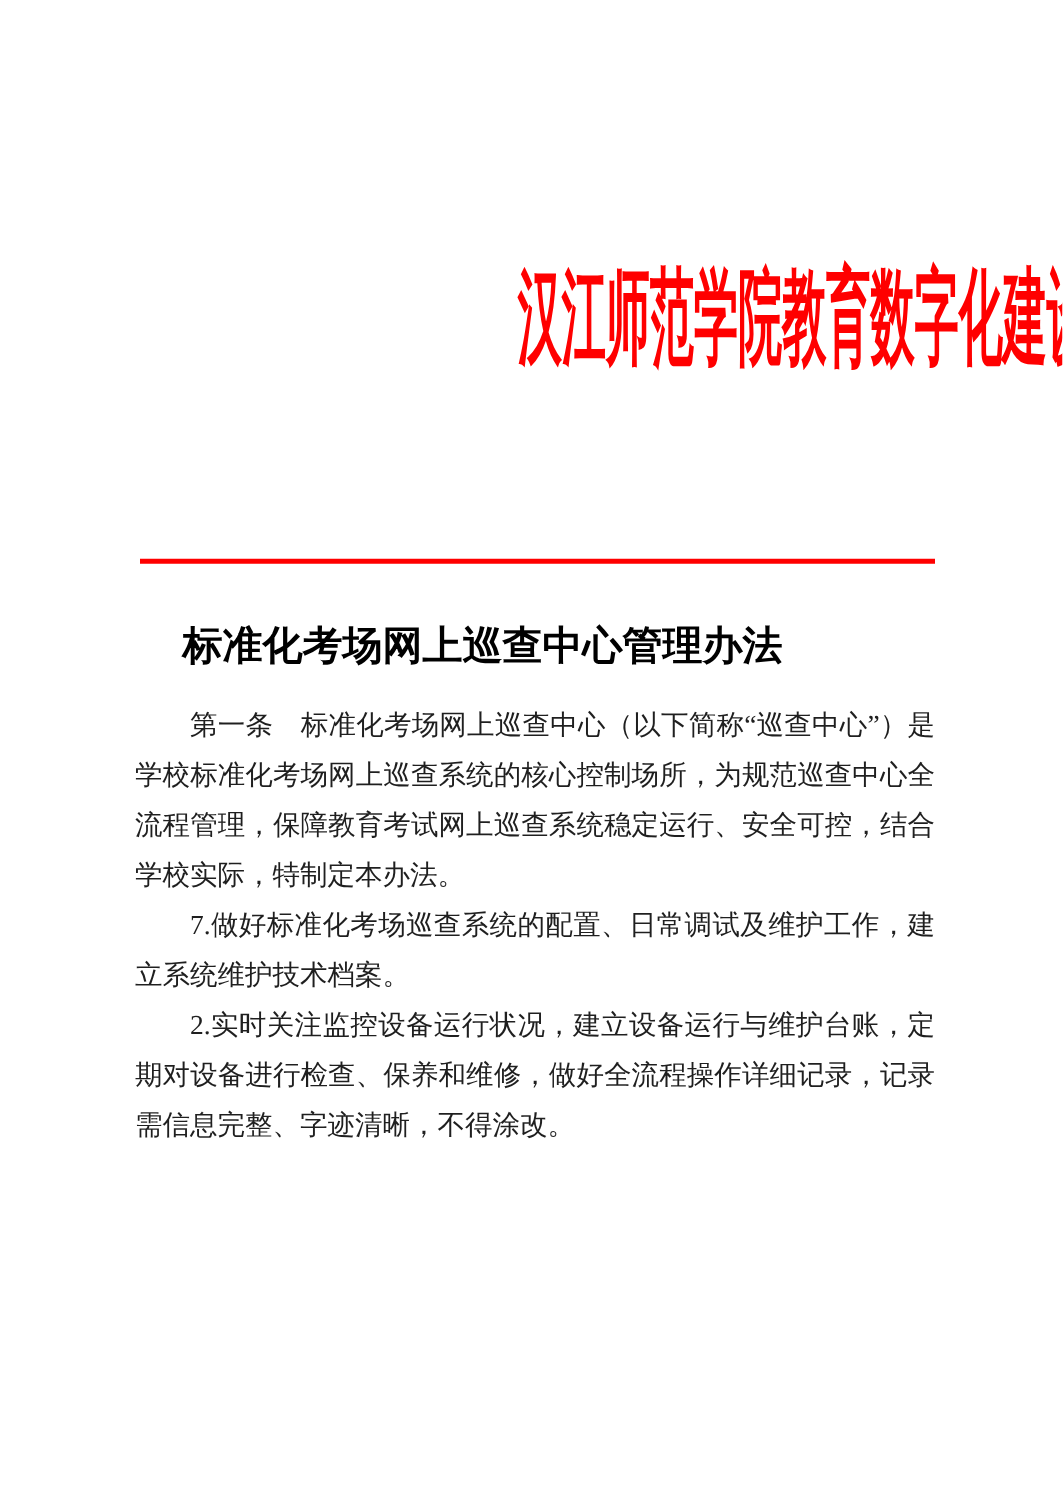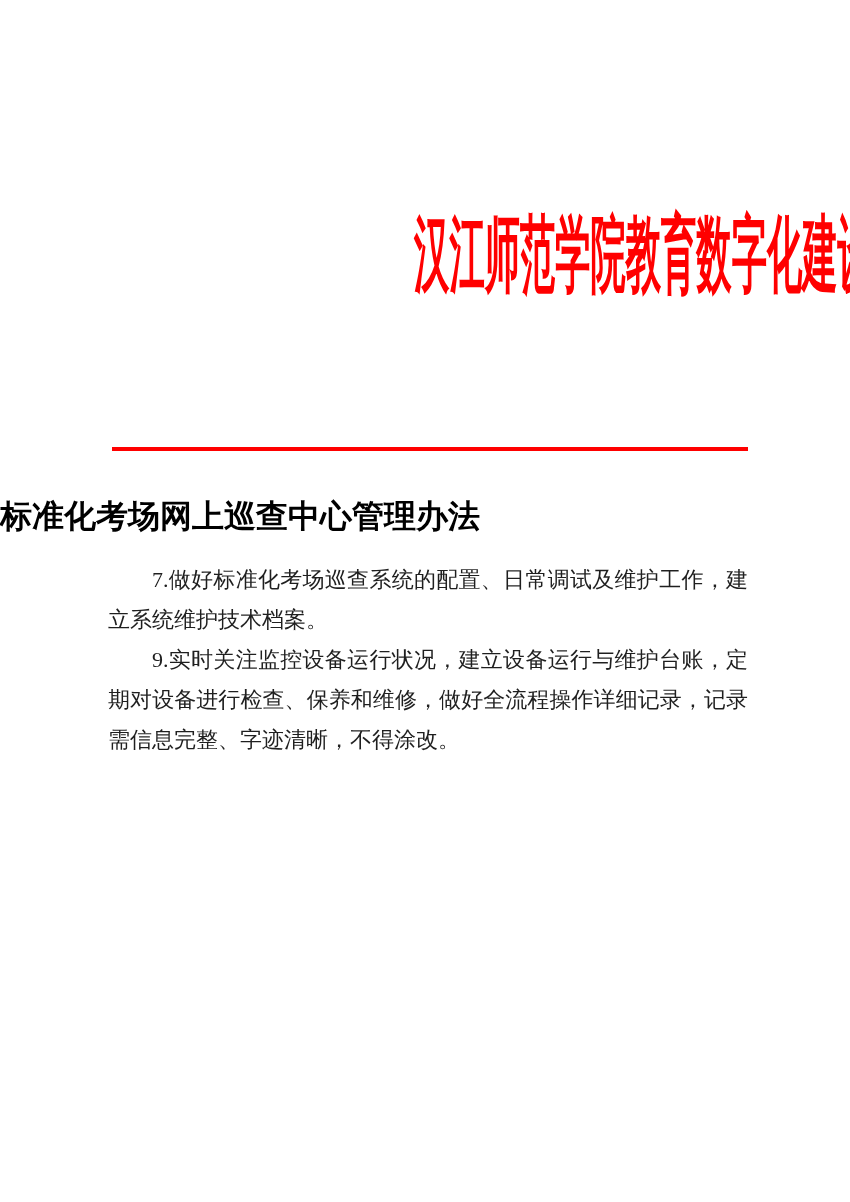--- a/index.html
+++ b/index.html
@@ -46,20 +46,21 @@
     width: 636px;
     height: 4px;
     background: var(--accent);
   }
   
   .doc-title {
     position: absolute;
     top: 494px;
     left: 0;
     width: 772px;
+    text-align: center;
     font-size: 32px;
     line-height: 44px;
     font-weight: bold;
     color: #000000;
   }
   
   .body-text {
     position: absolute;
     top: 560px;
     left: 108px;
@@ -83,17 +84,18 @@
 
   <div class="letterhead">
     <span class="office">汉江师范学院教育数字化建设与管理处</span>
   </div>
 
   <div class="red-rule"></div>
 
   <div class="doc-title">标准化考场网上巡查中心管理办法</div>
 
   <div class="body-text">
+    <p>第一条　标准化考场网上巡查中心（以下简称“巡查中心”）是学校标准化考场网上巡查系统的核心控制场所，为规范巡查中心全流程管理，保障教育考试网上巡查系统稳定运行、安全可控，结合学校实际，特制定本办法。</p>
     <p>7.做好标准化考场巡查系统的配置、日常调试及维护工作，建立系统维护技术档案。</p>
-    <p>9.实时关注监控设备运行状况，建立设备运行与维护台账，定期对设备进行检查、保养和维修，做好全流程操作详细记录，记录需信息完整、字迹清晰，不得涂改。</p>
+    <p>2.实时关注监控设备运行状况，建立设备运行与维护台账，定期对设备进行检查、保养和维修，做好全流程操作详细记录，记录需信息完整、字迹清晰，不得涂改。</p>
   </div>
 
 </div>
 
 </body></html>

